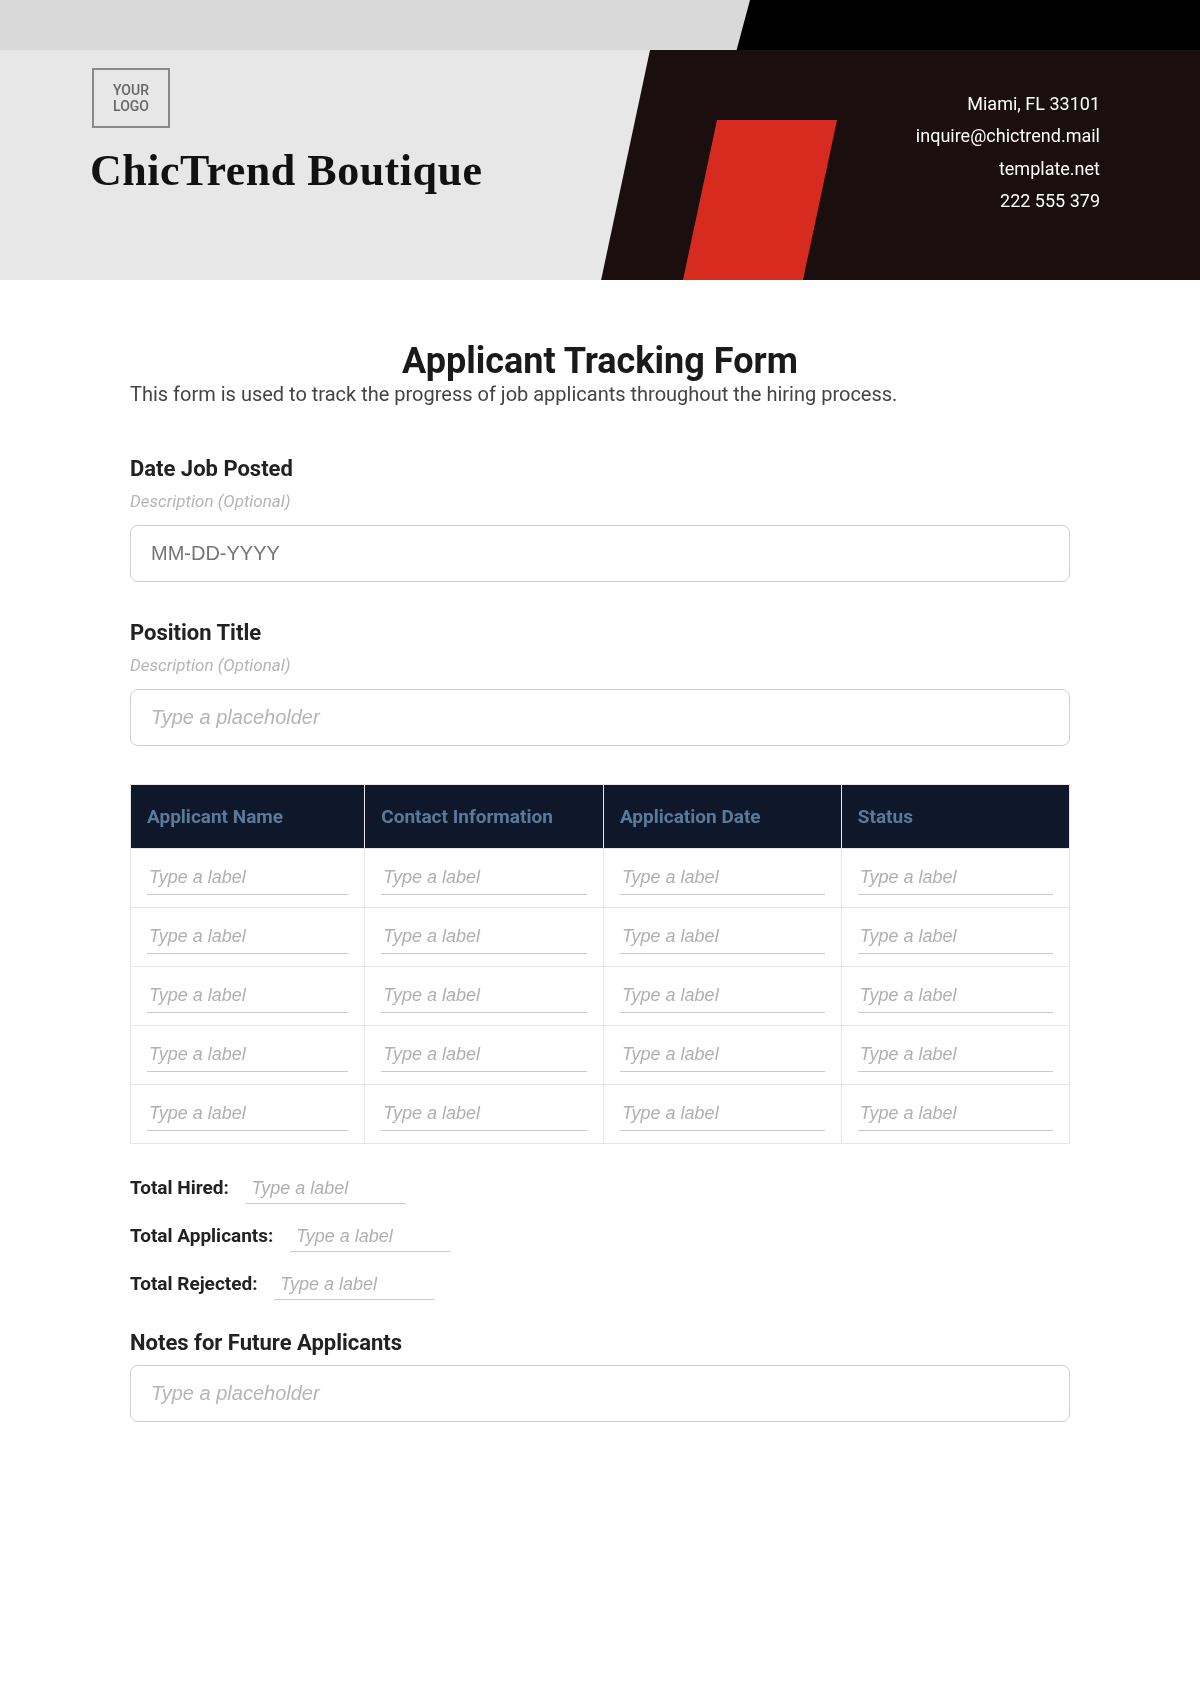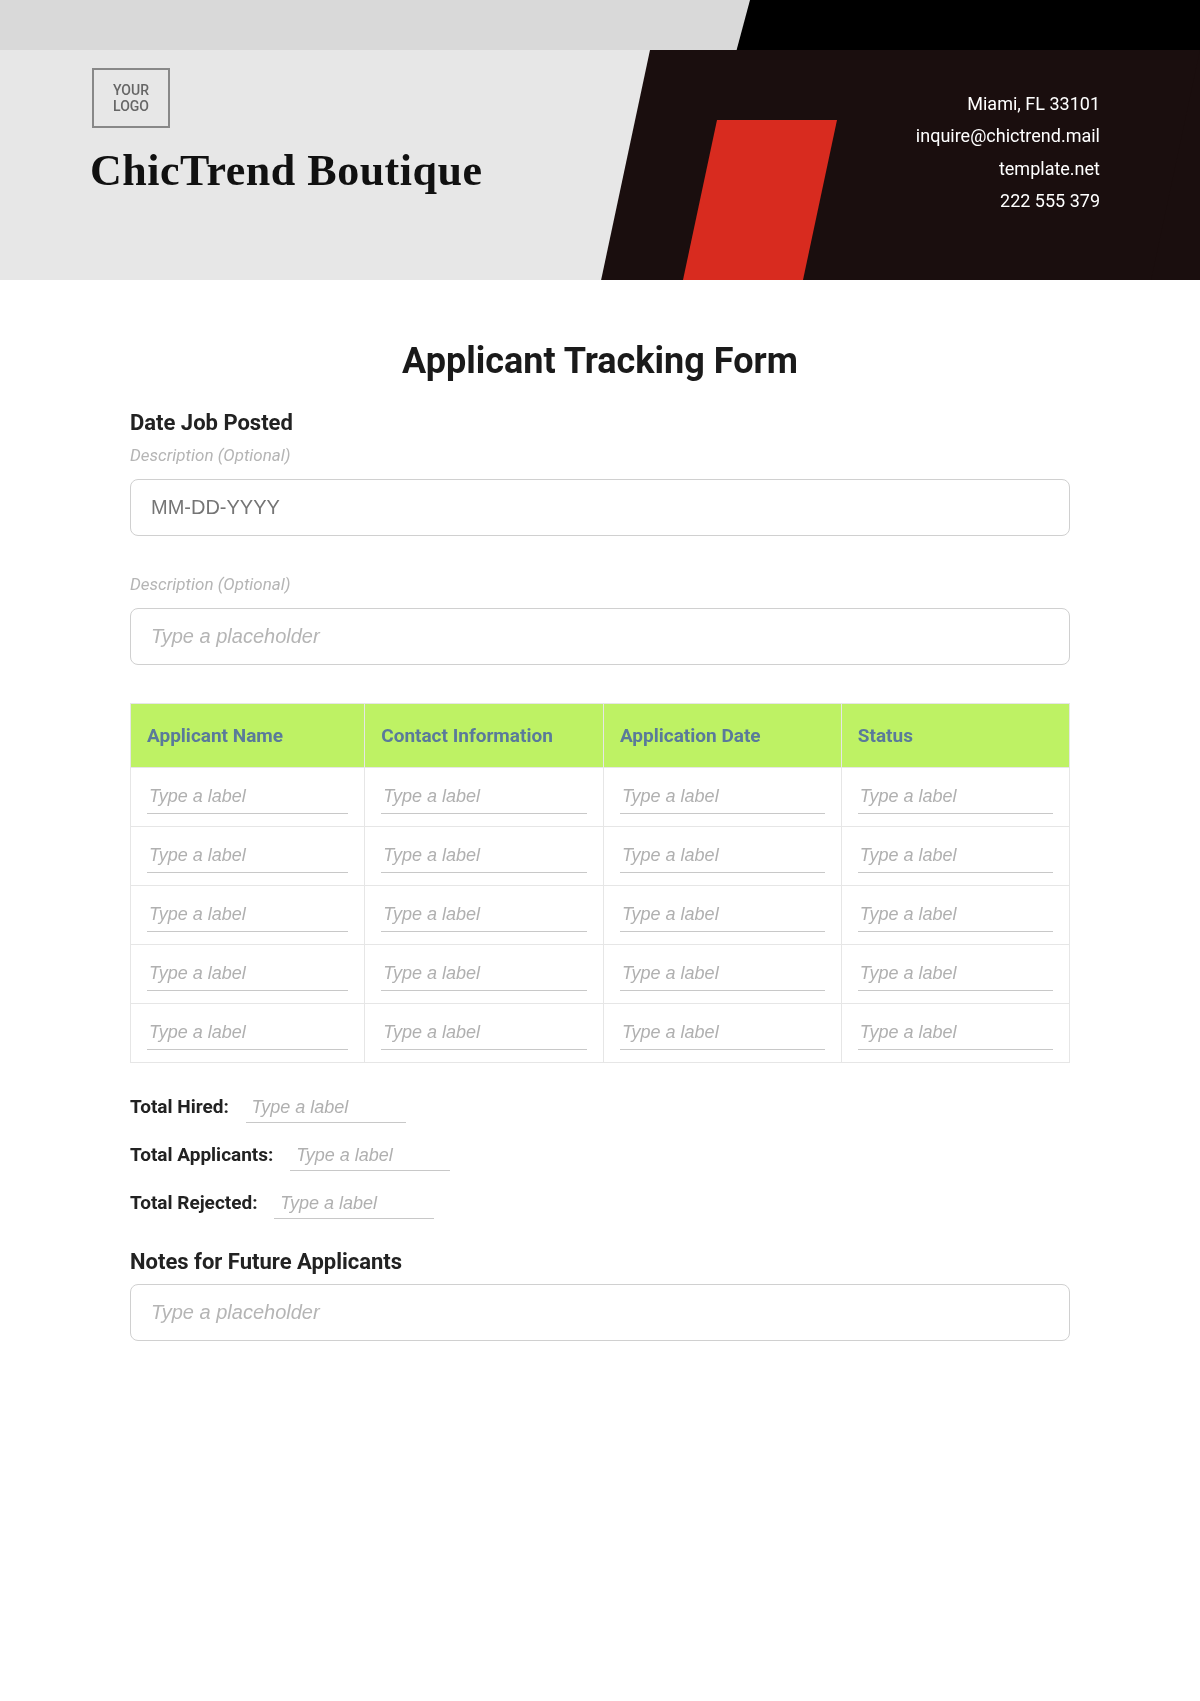--- a/index.html
+++ b/index.html
@@ -13,33 +13,33 @@
   .banner .dark-right { position: absolute; top: 50px; right: 0; width: 550px; height: 230px; background: #1a0e0e; transform: skewX(-12deg); transform-origin: top right; }
   .banner .dark-right-fill { position: absolute; top: 50px; right: -100px; width: 400px; height: 230px; background: #1a0e0e; }
   .banner .red-accent { position: absolute; top: 120px; left: 700px; width: 120px; height: 160px; background: #d82b1f; transform: skewX(-12deg); }
   .banner .content { position: absolute; inset: 0; padding: 0; }
   .logo-box { position: absolute; top: 68px; left: 92px; width: 78px; height: 60px; border: 2px solid #888; display: flex; align-items: center; justify-content: center; font-size: 14px; color: #666; text-align: center; line-height: 1.15; font-weight: 500; }
   .company-name { position: absolute; top: 145px; left: 90px; font-family: Georgia, "Times New Roman", serif; font-weight: 700; font-size: 44px; color: #111; letter-spacing: 0.5px; }
   .contact-info { position: absolute; top: 88px; right: 100px; text-align: right; color: #fff; font-size: 18px; line-height: 1.8; }
   
   
   .form-body { padding: 60px 130px 40px; }
-  .form-title { text-align: center; font-size: 36px; font-weight: 700; color: #1a1a1a; margin-bottom: 28px; }
+  .form-title { text-align: center; font-size: 36px; font-weight: 700; color: #1a1a1a; }
   .form-intro { font-size: 20px; color: #444; margin-bottom: 50px; }
   
   .field-group { margin-bottom: 38px; }
   .field-label { font-size: 22px; font-weight: 700; color: #222; margin-bottom: 10px; }
   .field-desc { font-size: 17px; font-style: italic; color: #b5b5b5; margin-bottom: 14px; }
   .text-input { width: 100%; padding: 16px 20px; font-size: 20px; border: 1px solid #d0d0d0; border-radius: 8px; color: #333; }
   .text-input.placeholder-italic::placeholder { font-style: italic; color: #b5b5b5; }
   .field-hint { font-size: 15px; color: #b0b0b0; margin-top: 8px; }
   
   
   table.applicant-table { width: 100%; border-collapse: collapse; margin: 10px 0 30px; }
-  table.applicant-table th { background: #bef264; padding: 20px 16px; text-align: left; font-size: 19px; font-weight: 700; color: #5a7a9a; border: 1px solid #e6e6e6; }
+  table.applicant-table th { background: #0f172a; padding: 20px 16px; text-align: left; font-size: 19px; font-weight: 700; color: #5a7a9a; border: 1px solid #e6e6e6; }
   table.applicant-table td { border: 1px solid #e6e6e6; padding: 12px 16px; }
   .cell-input { width: 100%; border: none; border-bottom: 1px solid #c8c8c8; padding: 6px 2px; font-size: 18px; font-style: italic; color: #b0b0b0; background: transparent; }
   .cell-input::placeholder { color: #b0b0b0; font-style: italic; }
   
   
   .total-row { margin-bottom: 18px; font-size: 19px; }
   .total-row .label { font-weight: 700; color: #222; }
   .inline-input { display: inline-block; width: 160px; border: none; border-bottom: 1px solid #c8c8c8; padding: 4px 6px; font-size: 18px; font-style: italic; color: #b0b0b0; background: transparent; margin-left: 12px; }
   .inline-input::placeholder { color: #b0b0b0; font-style: italic; }
   
@@ -64,28 +64,30 @@
       <div>Miami, FL 33101</div>
       <div>inquire@chictrend.mail</div>
       <div>template.net</div>
       <div>222 555 379</div>
     </div>
   </div>
 </div>
 
 <div class="form-body">
   <h1 class="form-title">Applicant Tracking Form</h1>
+  <p class="form-intro">This form is used to track the progress of job applicants throughout the hiring process.</p>
 
   <div class="field-group">
     <div class="field-label">Date Job Posted</div>
     <div class="field-desc">Description (Optional)</div>
     <input type="text" class="text-input" style="color: rgb(85, 85, 85);" placeholder="MM-DD-YYYY">
   </div>
 
   <div class="field-group">
+    <div class="field-label">Position Title</div>
     <div class="field-desc">Description (Optional)</div>
     <input type="text" class="text-input placeholder-italic" placeholder="Type a placeholder" style="">
   </div>
 
   <table class="applicant-table">
     <thead>
       <tr>
         <th>Applicant Name</th>
         <th>Contact Information</th>
         <th>Application Date</th>

